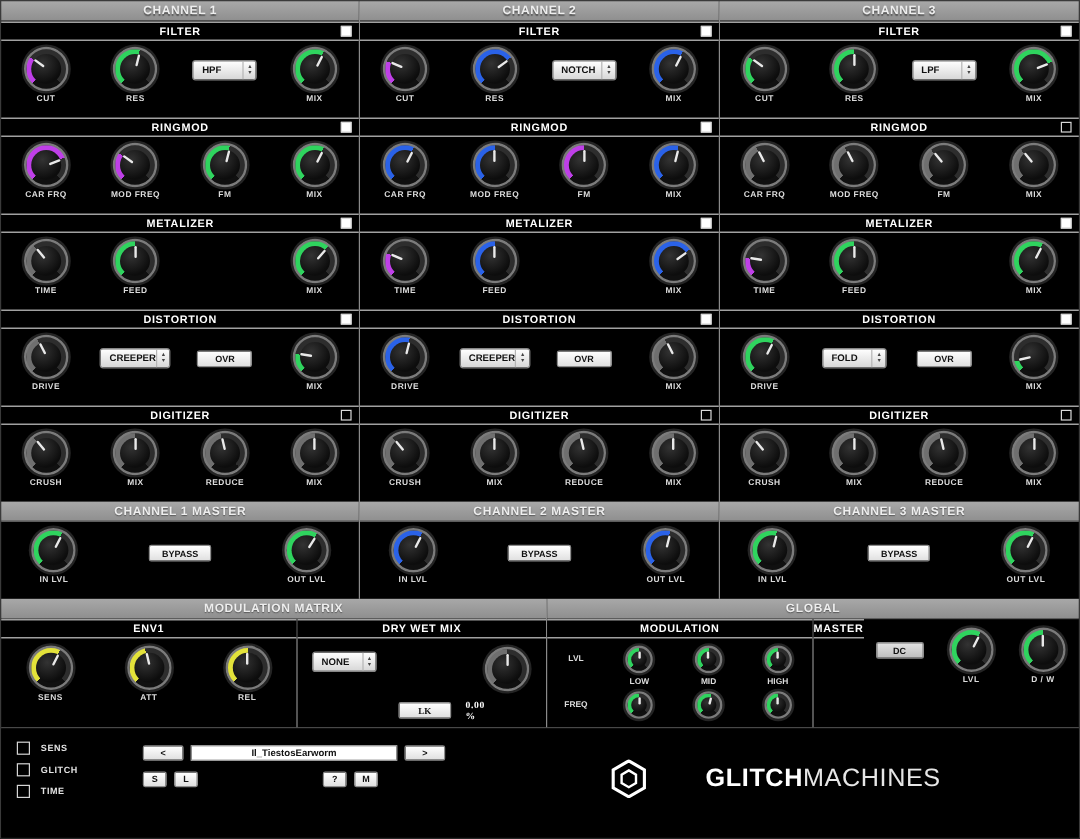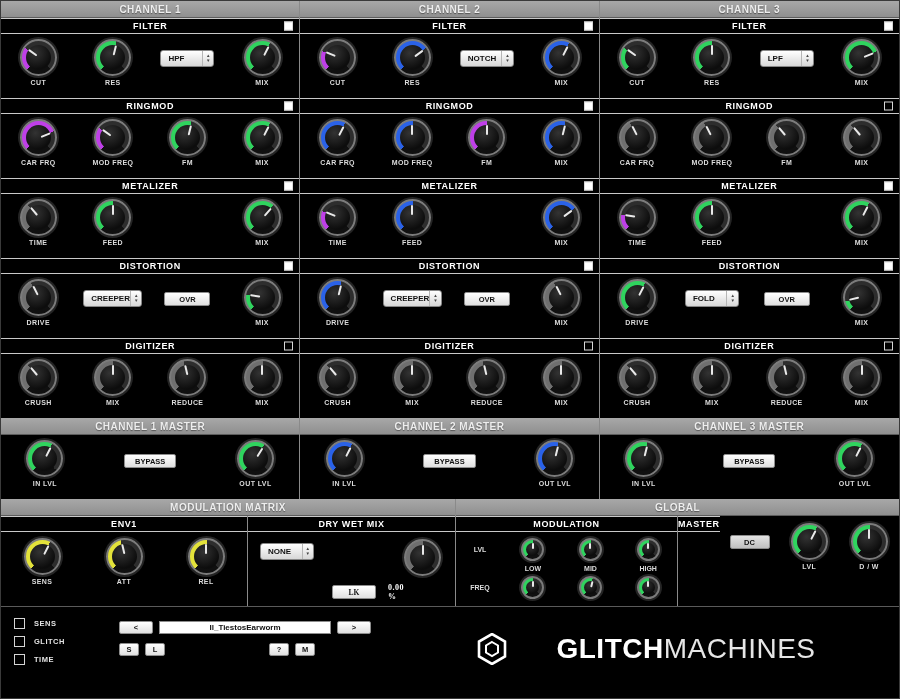--- a/index.html
+++ b/index.html
@@ -96,21 +96,21 @@
   .f-preset { width:275px; display:flex; flex-direction:column; padding-top:14px; gap:9px; }
   .p-row1 { display:flex; gap:6px; }
   .btn.pbtn { min-width:34px; height:13px; padding:0; }
   .p-name { width:172px; height:13px; background:#fff; border:1px solid #8d8d8d; font-size:8px; font-weight:bold; color:#111;
             display:flex; align-items:center; justify-content:center; cursor:pointer; }
   .p-row2 { display:flex; gap:6px; }
   .btn.sq { min-width:20px; height:13px; padding:0; }
   .p-gap { width:92px; }
 
   .f-brand { flex:1; display:flex; align-items:center; justify-content:center; gap:9px; padding-bottom:8px; }
-  .brand-text { font-size:28px; font-weight:bold; color:#fff; letter-spacing:.5px;margin-left:40px; }
+  .brand-text { font-size:21px; font-weight:bold; color:#fff; letter-spacing:.5px;margin-left:40px; }
   .brand-text .light { font-weight:normal; color:#e6e6e6; }
 </style>
 </head>
 <body>
 
 <div class="window">
 
 
   <div class="channels" id="channels">
       <div class="channel">

